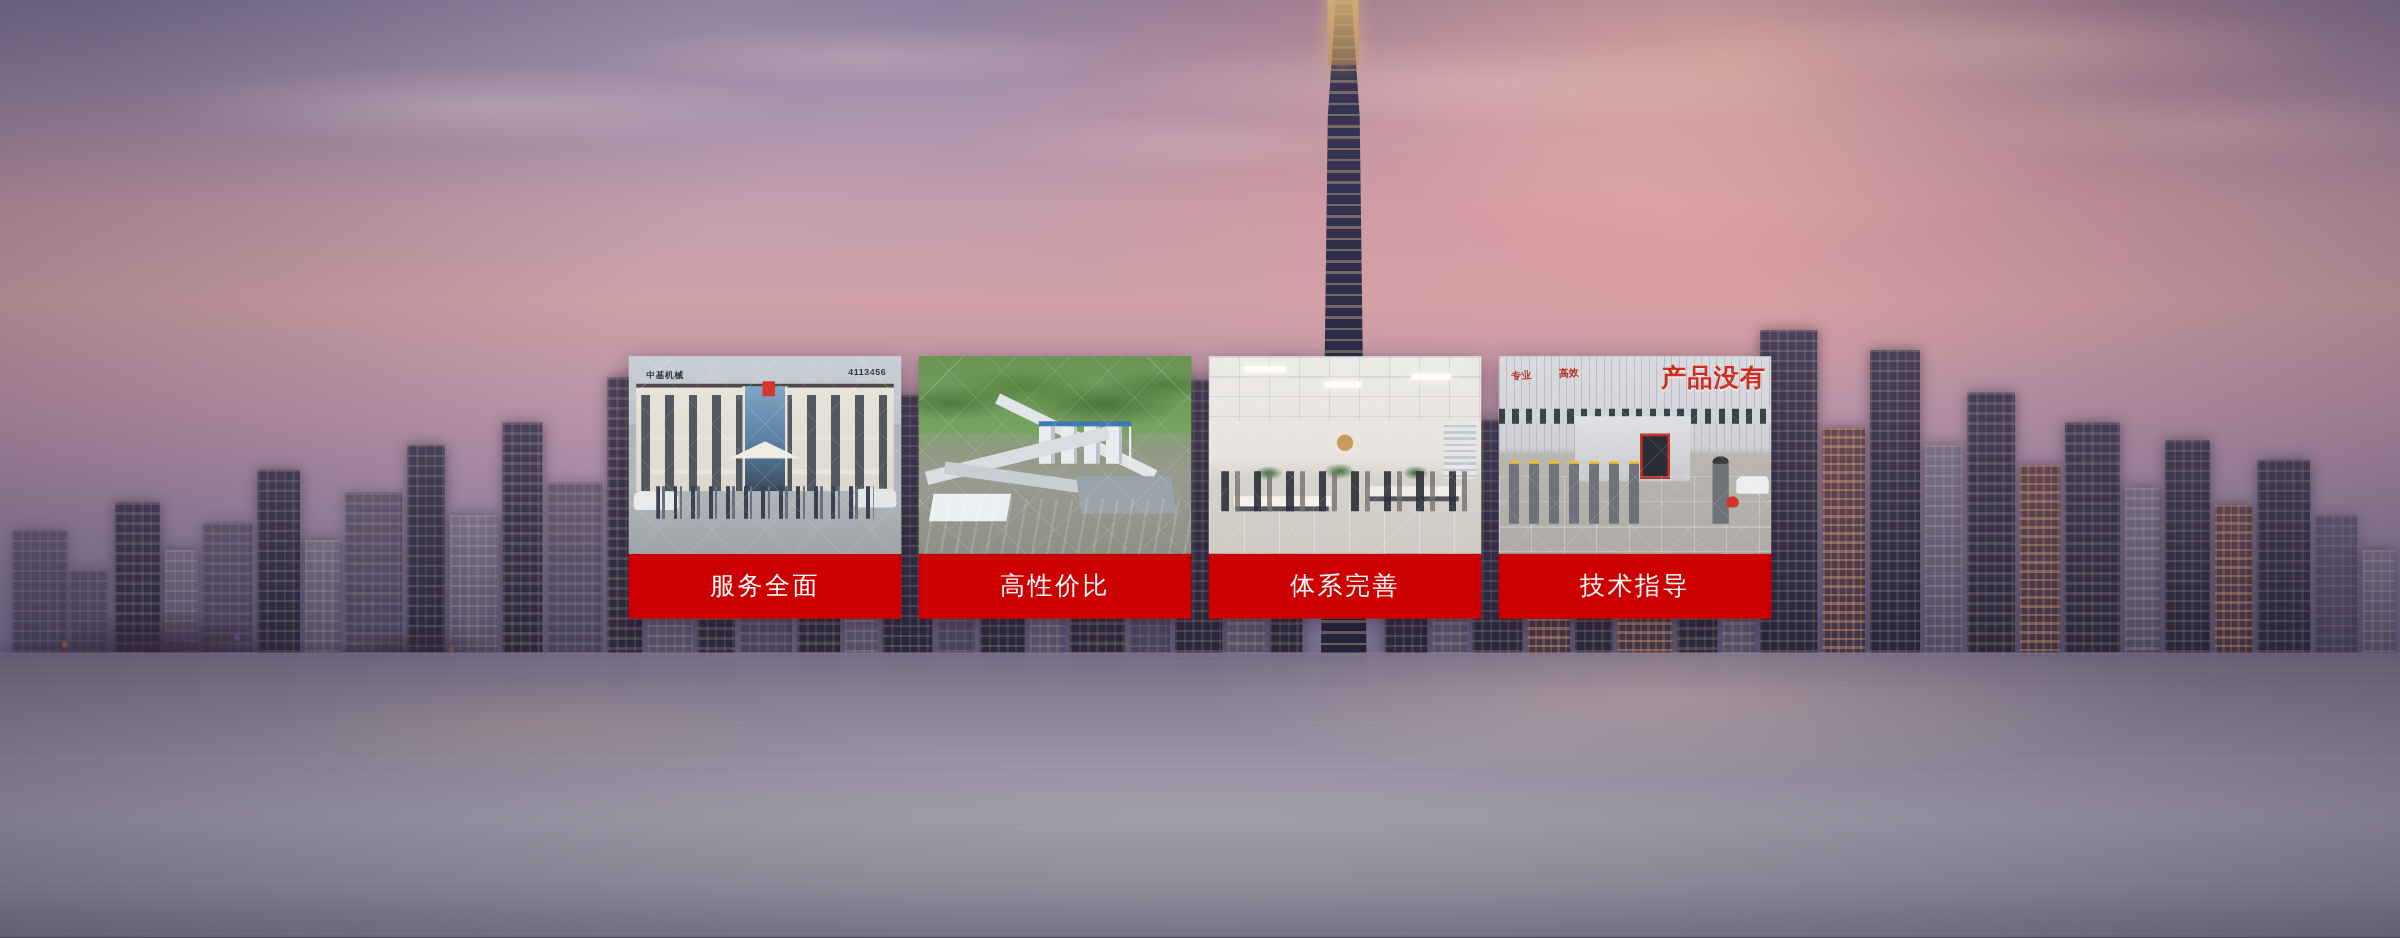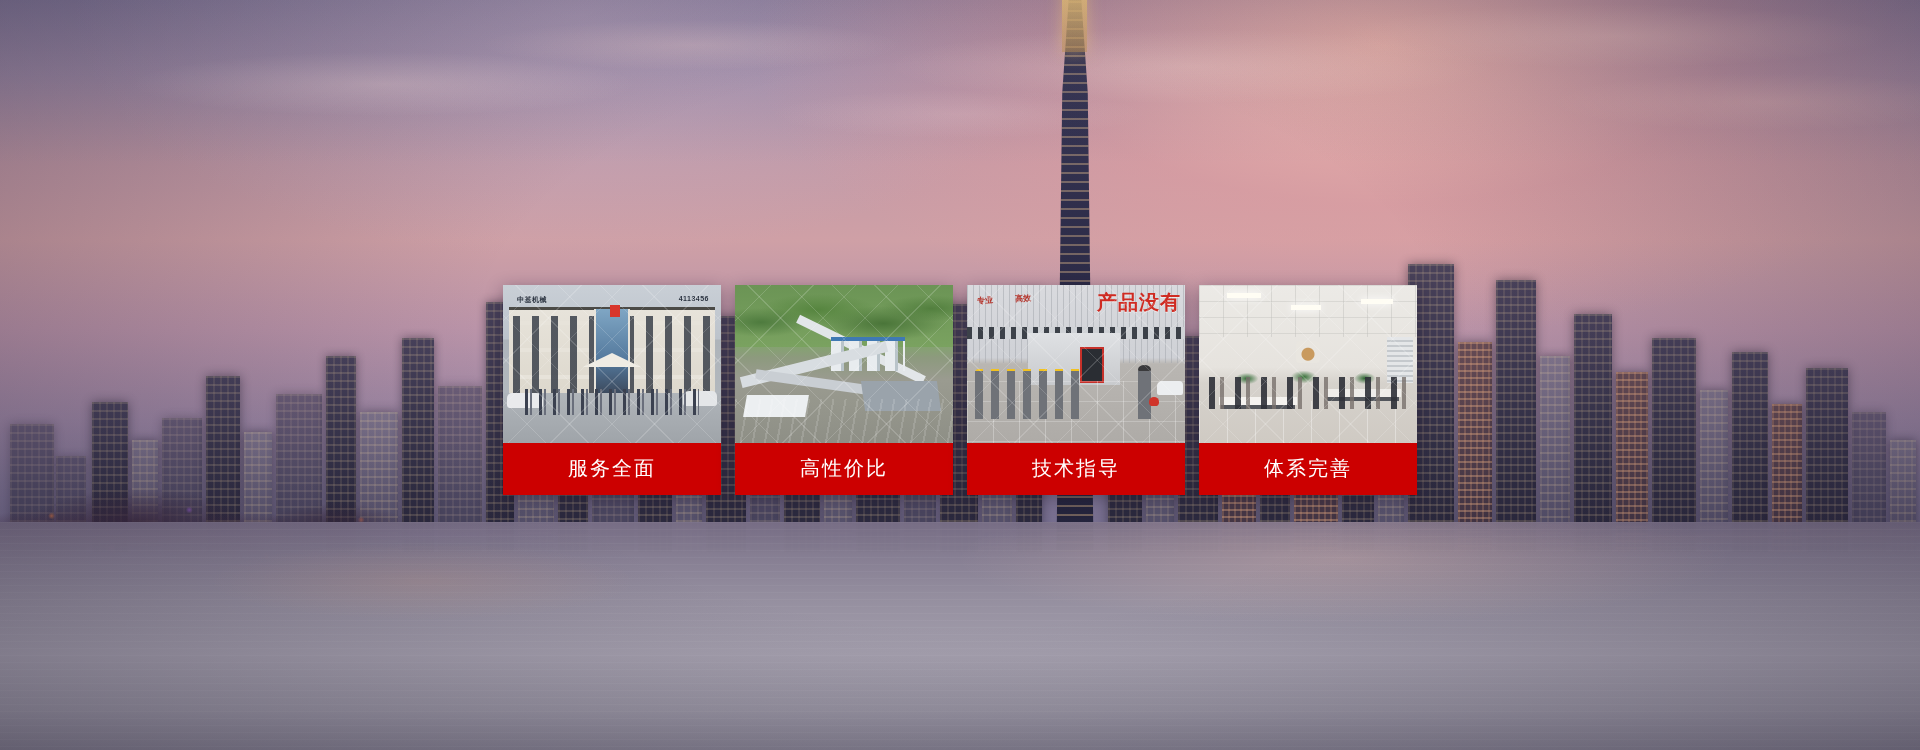--- a/index.html
+++ b/index.html
@@ -364,51 +364,51 @@
           <div class="belt1"></div>
           <div class="belt2"></div>
           <div class="shed2"></div>
           <div class="shed1"></div>
           <div class="yard"></div>
         </div>
         <div class="cap">高性价比</div>
       </div>
 
       <div class="card">
+        <div class="photo p-office">
+          <div class="ceil"></div>
+          <div class="lamp1"></div>
+          <div class="lamp2"></div>
+          <div class="lamp3"></div>
+          <div class="wallart"></div>
+          <div class="window"></div>
+          <div class="plants"></div>
+          <div class="floor"></div>
+          <div class="desk1"></div>
+          <div class="desk2"></div>
+          <div class="people"></div>
+        </div>
+        <div class="cap">体系完善</div>
+      </div>
+
+      <div class="card">
         <div class="photo p-factory">
           <div class="wall"></div>
           <div class="slogan1">专业</div>
           <div class="slogan2">高效</div>
           <div class="bigsign">产品没有</div>
           <div class="strip"></div>
           <div class="bay"></div>
           <div class="door"></div>
           <div class="ground"></div>
           <div class="car"></div>
           <div class="hats"></div>
           <div class="workers"></div>
           <div class="leadhead"></div>
           <div class="lead"></div>
           <div class="redhat"></div>
         </div>
         <div class="cap">技术指导</div>
       </div>
 
-      <div class="card">
-        <div class="photo p-office">
-          <div class="ceil"></div>
-          <div class="lamp1"></div>
-          <div class="lamp2"></div>
-          <div class="lamp3"></div>
-          <div class="wallart"></div>
-          <div class="window"></div>
-          <div class="plants"></div>
-          <div class="floor"></div>
-          <div class="desk1"></div>
-          <div class="desk2"></div>
-          <div class="people"></div>
-        </div>
-        <div class="cap">体系完善</div>
-      </div>
-
     </div>
   </div>
 </div>
 
 </body></html>

